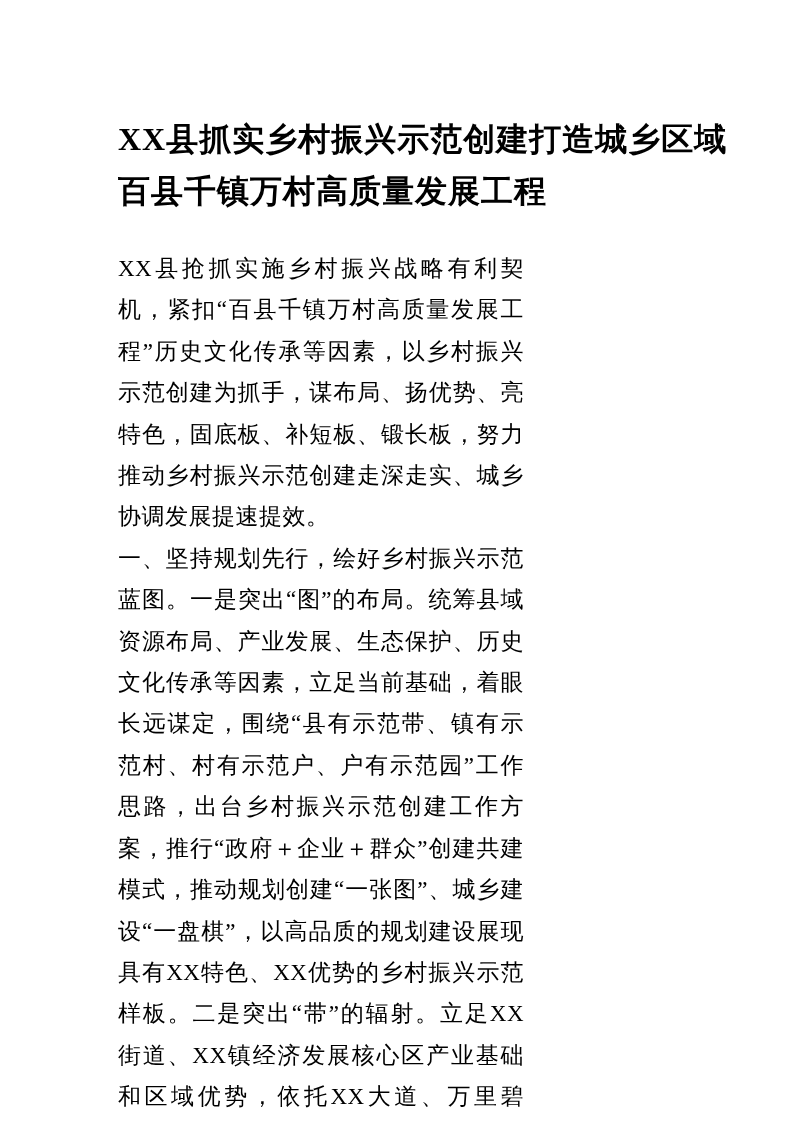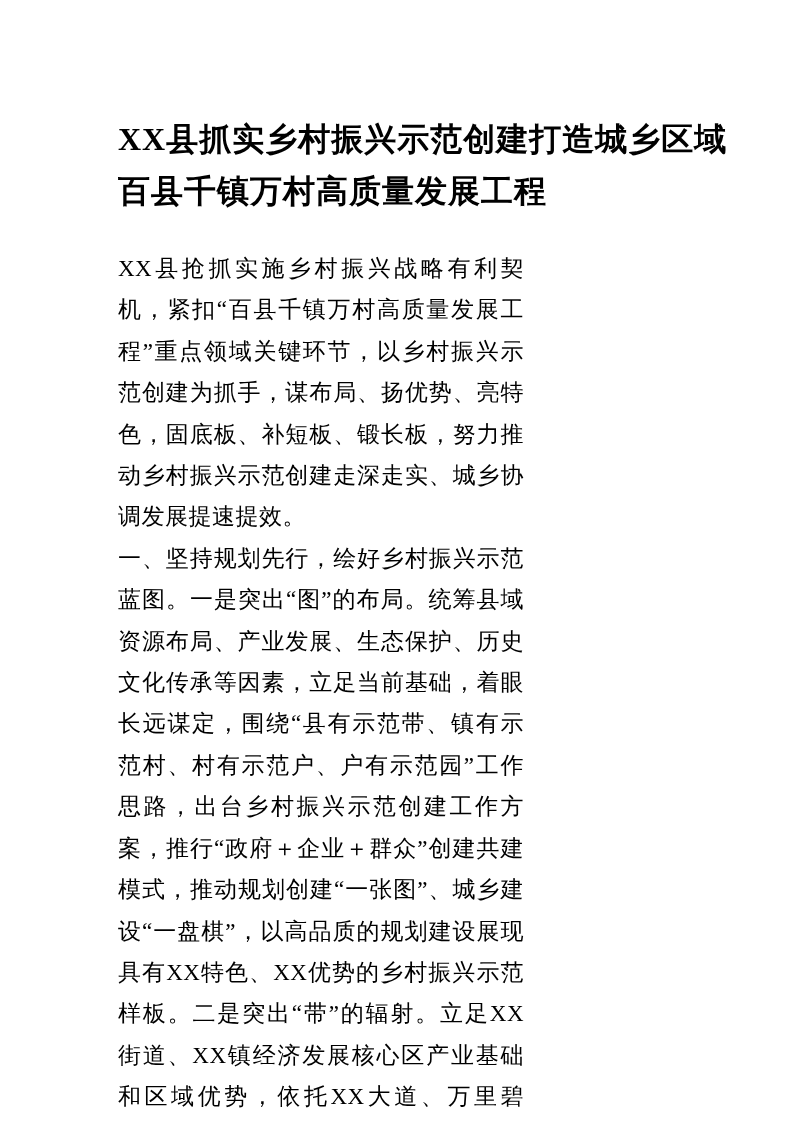--- a/index.html
+++ b/index.html
@@ -45,16 +45,16 @@
 </style>
 </head>
 <body>
 
 <div class="page">
   <h1 class="doc-title">
     <span class="title-line">XX县抓实乡村振兴示范创建打造城乡区域</span>
     <span class="title-line">百县千镇万村高质量发展工程</span>
   </h1>
   <div class="doc-body">
-    <p class="para">XX县抢抓实施乡村振兴战略有利契机，紧扣“百县千镇万村高质量发展工程”重点领域关键环节，以乡村振兴示范创建为抓手，谋布局、扬优势、亮特色，固底板、补短板、锻长板，努力推动乡村振兴示范创建走深走实、城乡协调发展提速提效。</p>
+    <p class="para">XX县抢抓实施乡村振兴战略有利契机，紧扣“百县千镇万村高质量发展工程”历史文化传承等因素，以乡村振兴示范创建为抓手，谋布局、扬优势、亮特色，固底板、补短板、锻长板，努力推动乡村振兴示范创建走深走实、城乡协调发展提速提效。</p>
     <p class="para">一、坚持规划先行，绘好乡村振兴示范蓝图。一是突出“图”的布局。统筹县域资源布局、产业发展、生态保护、历史文化传承等因素，立足当前基础，着眼长远谋定，围绕“县有示范带、镇有示范村、村有示范户、户有示范园”工作思路，出台乡村振兴示范创建工作方案，推行“政府＋企业＋群众”创建共建模式，推动规划创建“一张图”、城乡建设“一盘棋”，以高品质的规划建设展现具有XX特色、XX优势的乡村振兴示范样板。二是突出“带”的辐射。立足XX街道、XX镇经济发展核心区产业基础和区域优势，依托XX大道、万里碧道、XX电商产业园、XX工业园、XX工业园、XX农产品流通综合示范园区等节点资源，打造“百业并进，多彩XX”乡村振兴示范带，以“串点成线、连线成片、集片成带”推动示范带沿线2个镇（街）、11条行政村、85条自然村一体化发展。三是突出“村”的特色。坚持“一村一主题、一村</p>
   </div>
 </div>
 
 </body></html>

